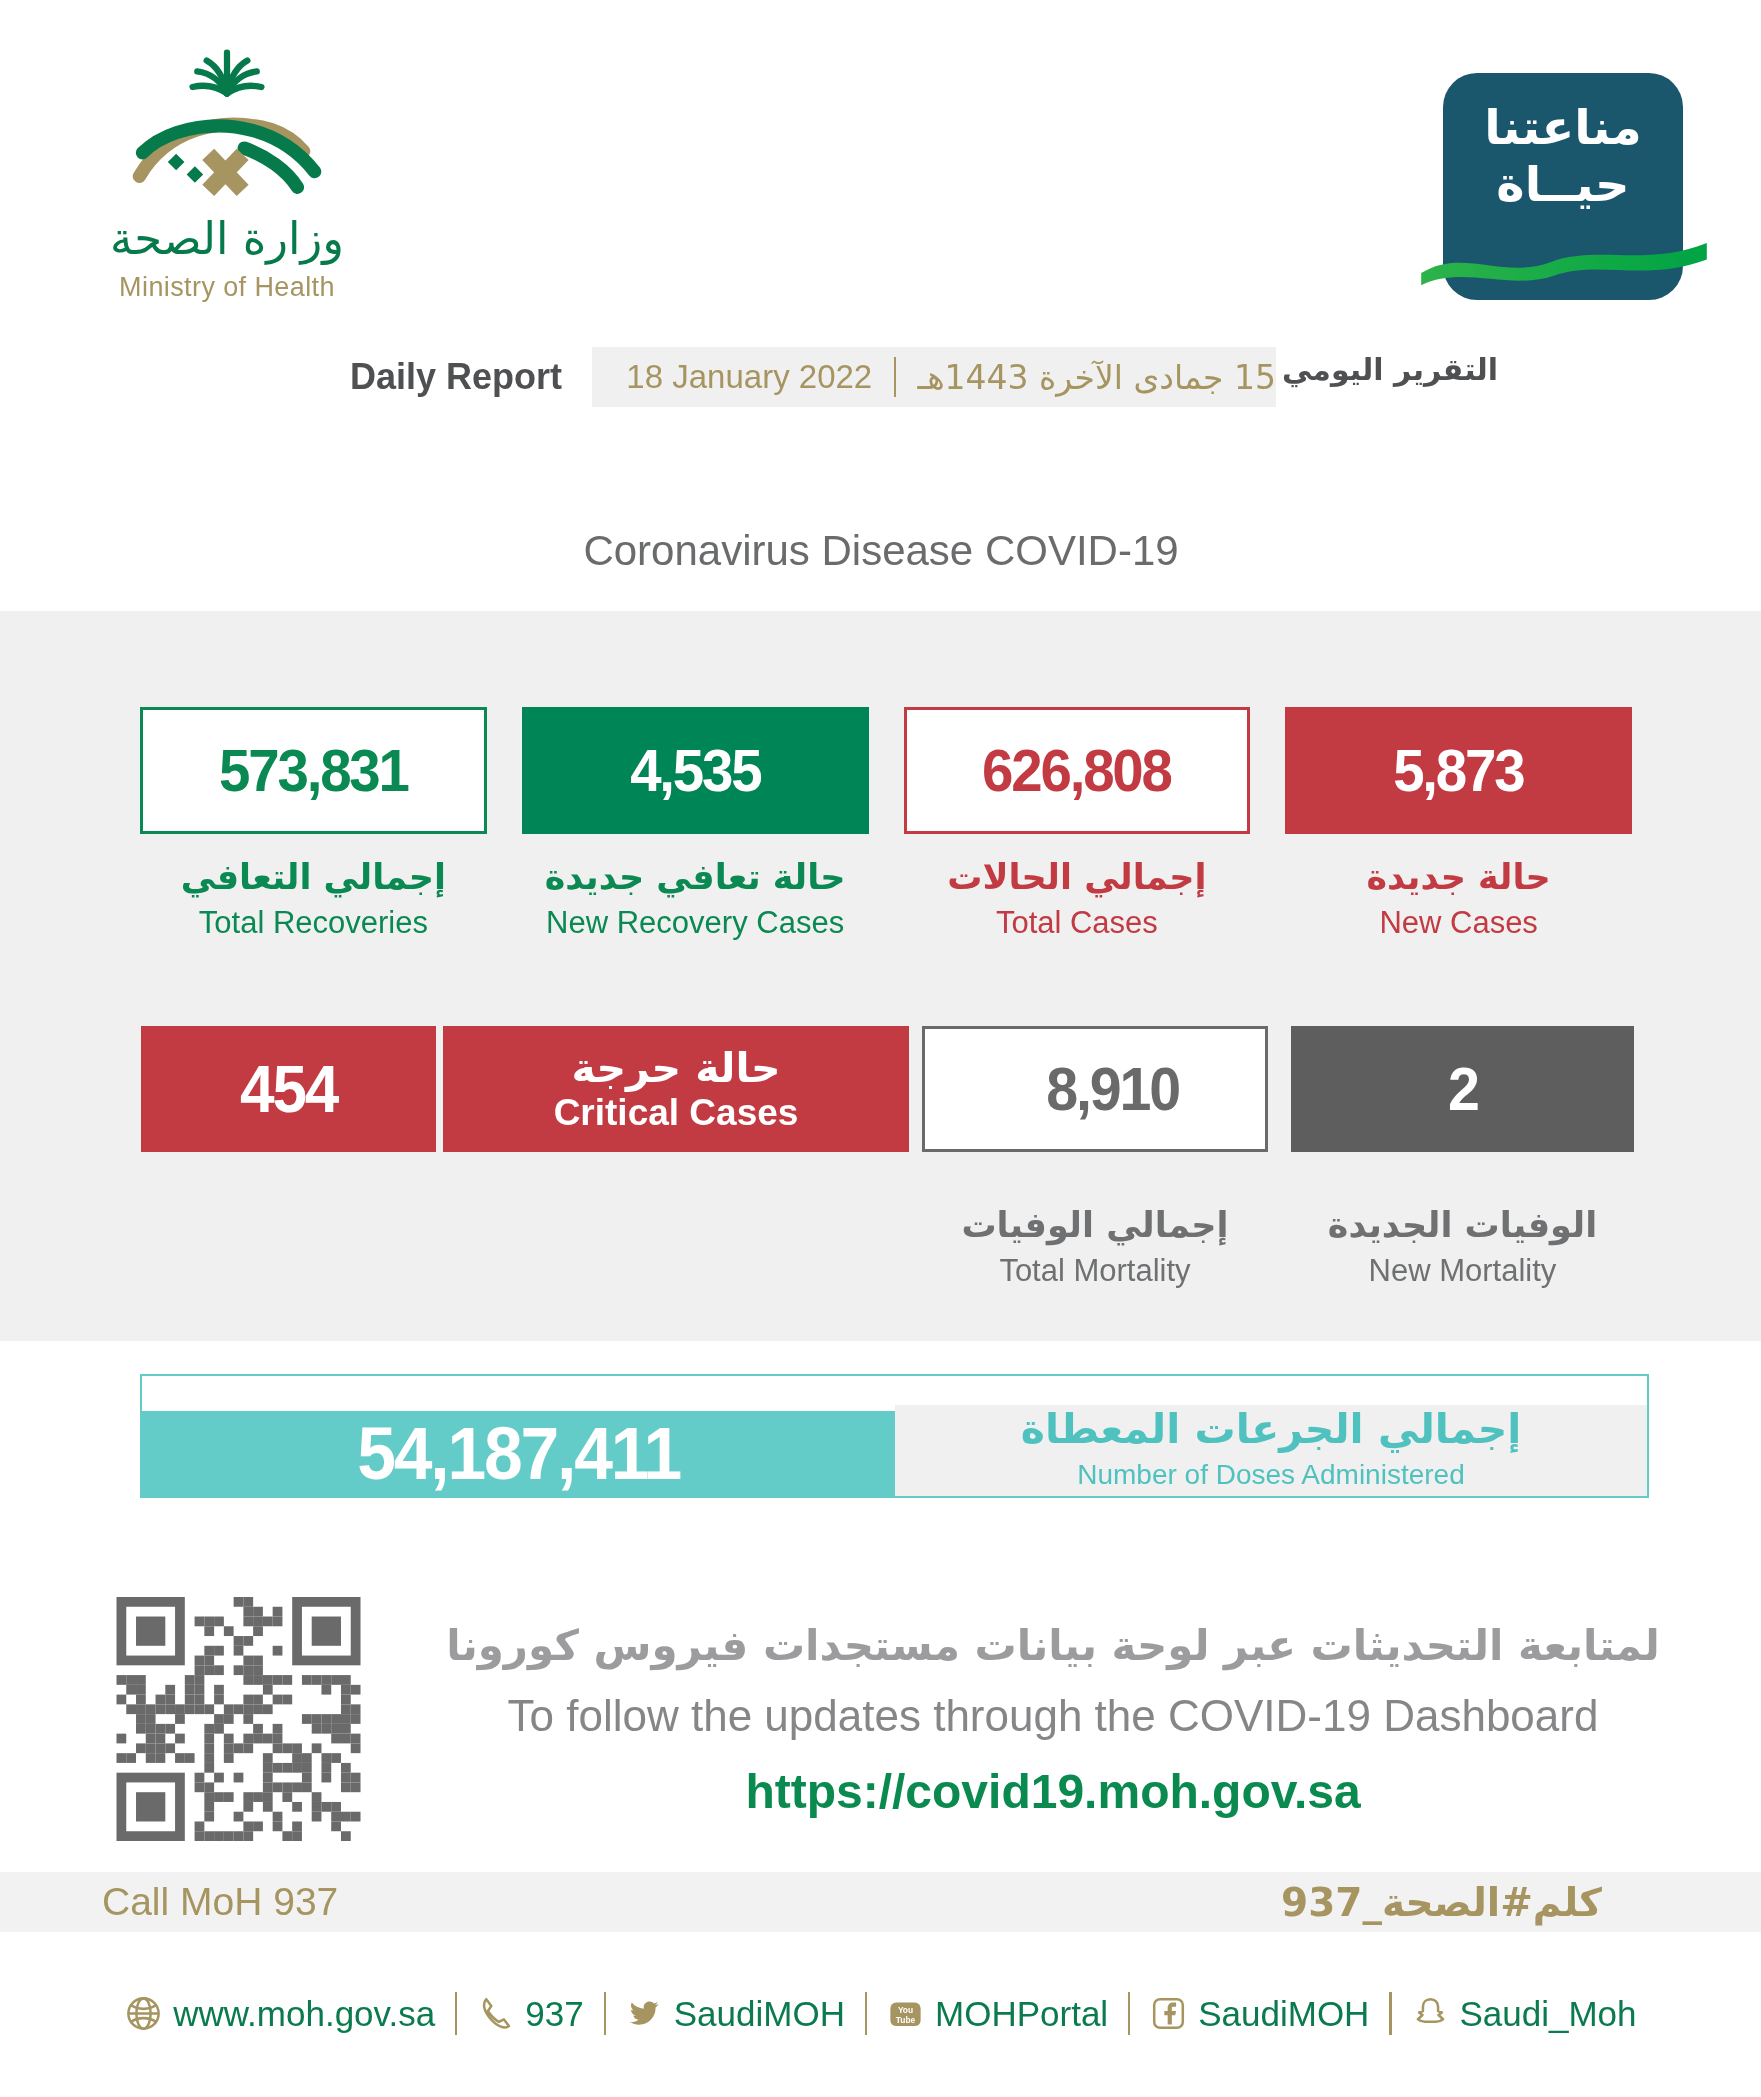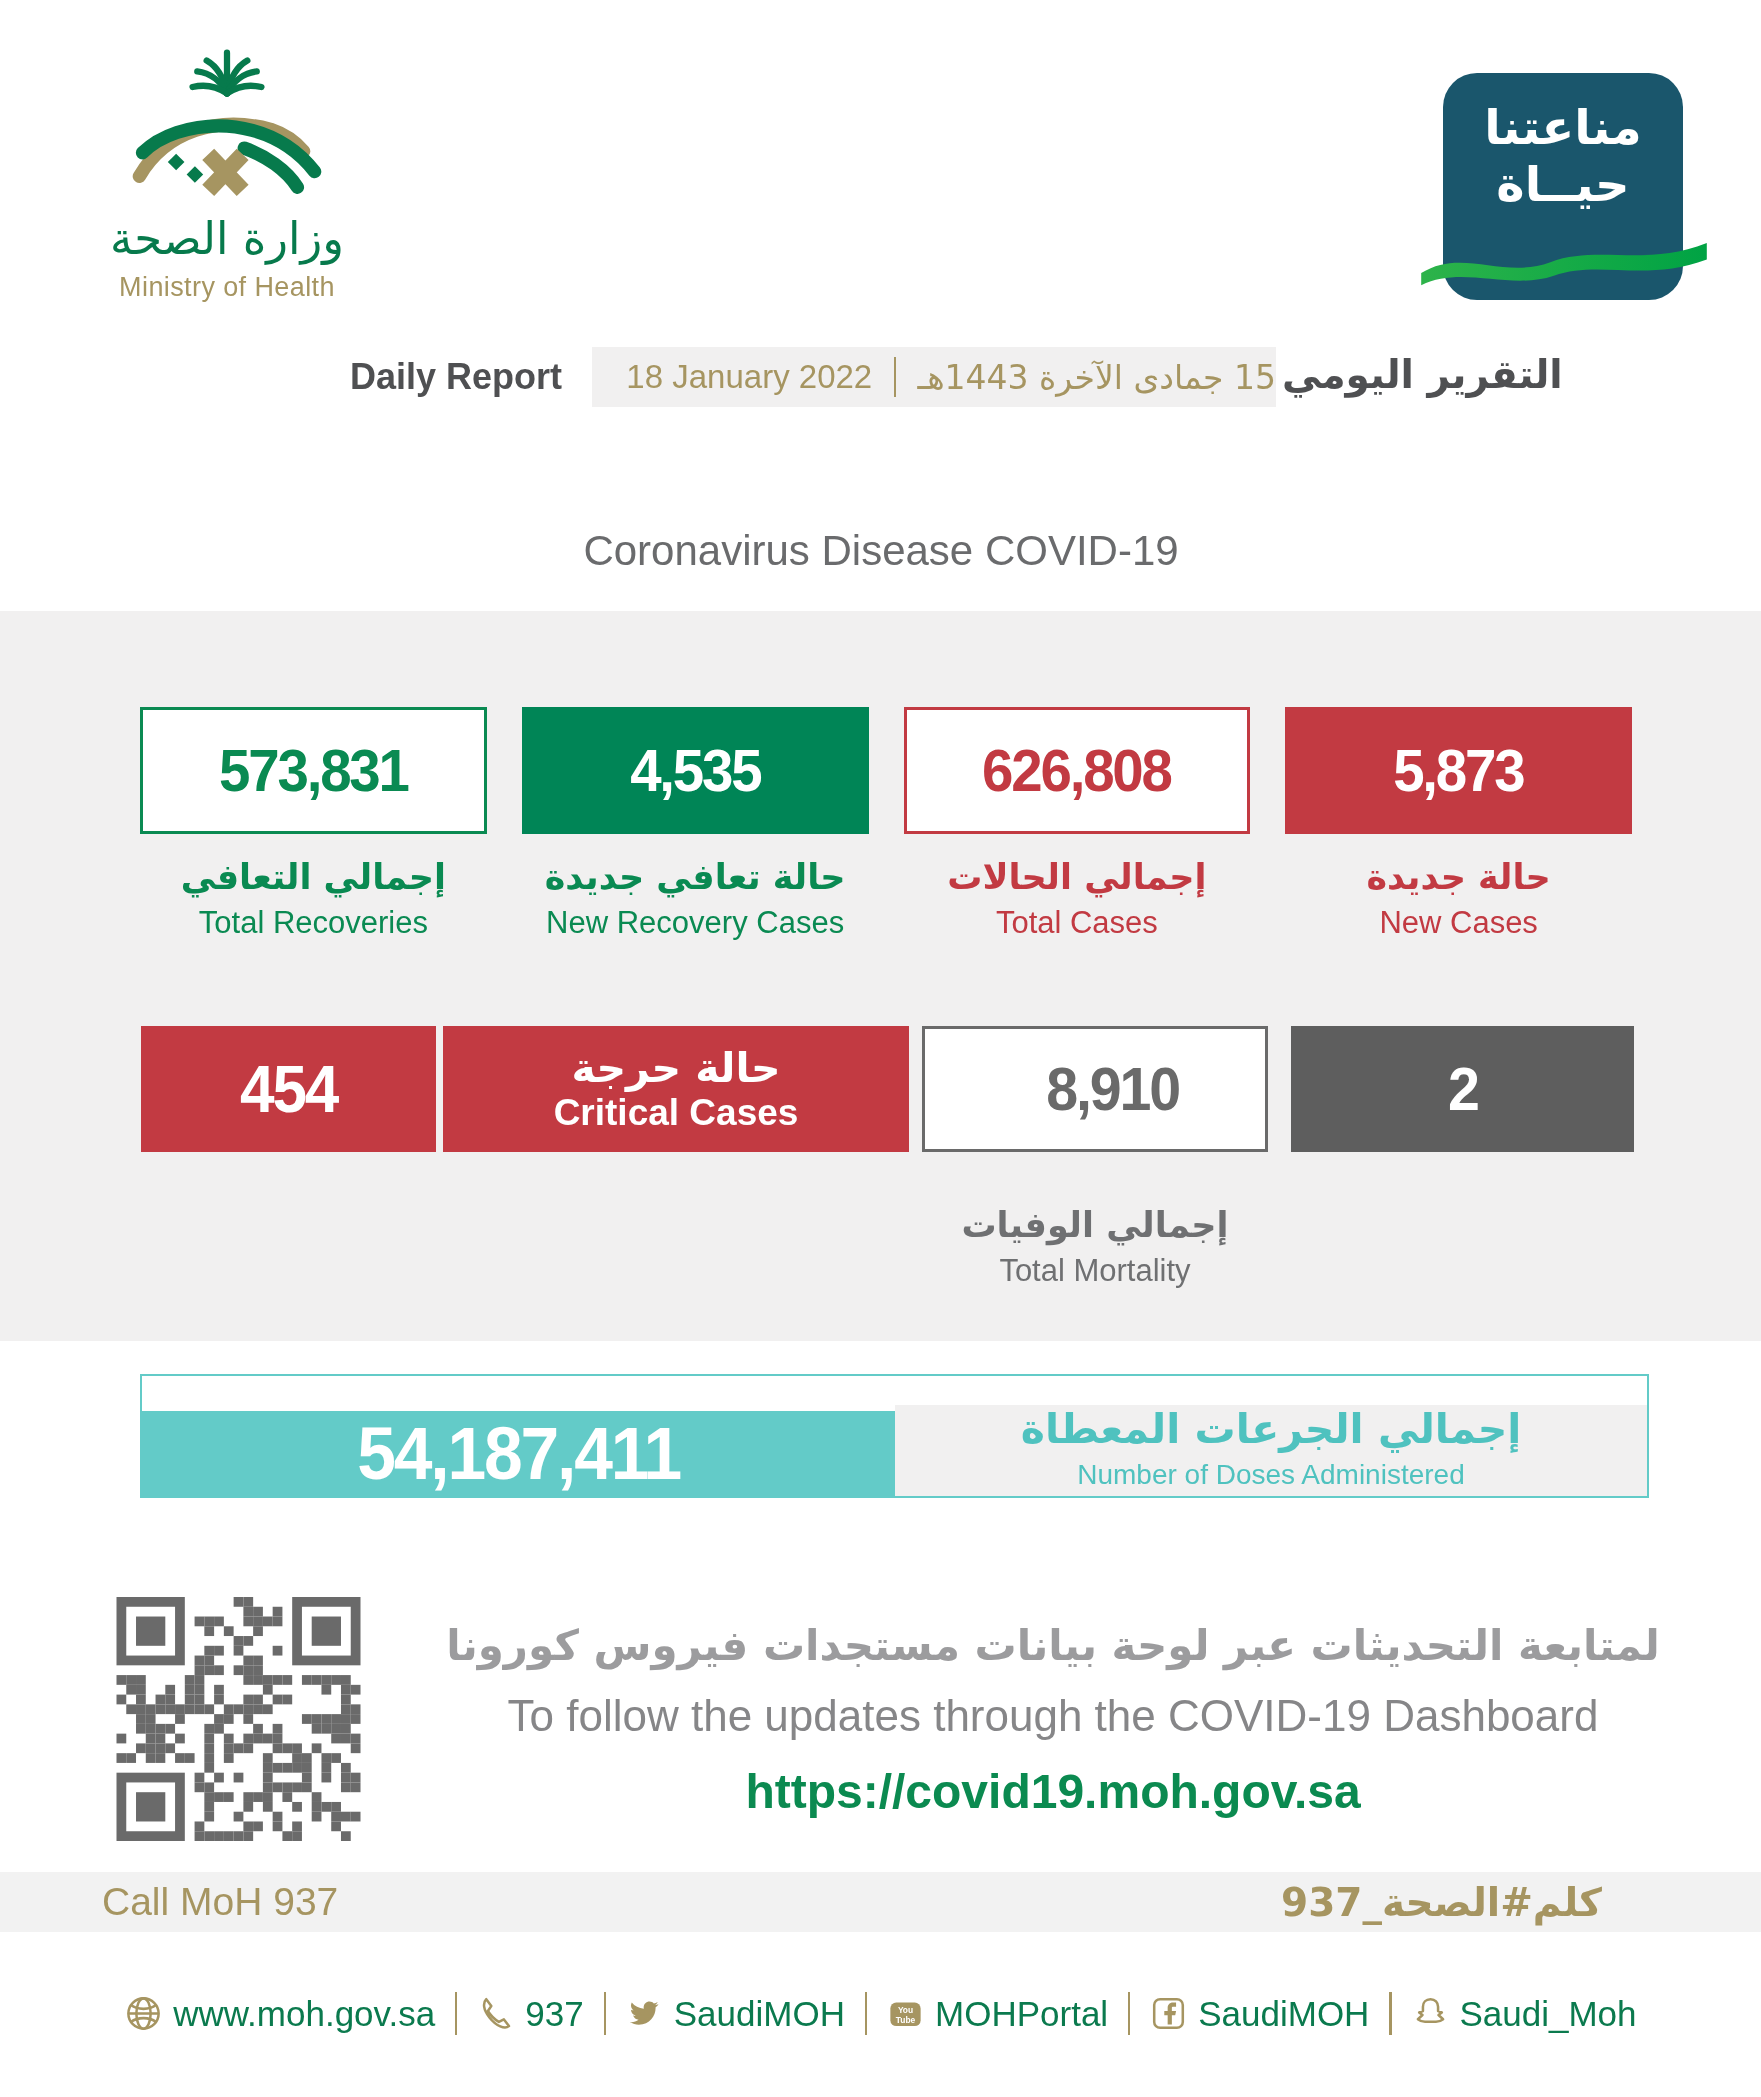--- a/index.html
+++ b/index.html
@@ -22,21 +22,21 @@
   .imm-wave { position:absolute; left:-34px; bottom:12.3px; width:310px; height:68px; }
 
   
   .report-row { position:absolute; top:347px; left:0; width:100%; height:60px; }
   .dr-en { position:absolute; left:350px; top:9.2px; font-size:36px; color:var(--c-header_gray);font-weight:bold; }
   .date-box { position:absolute; left:592px; top:0; width:684px; height:60px; background:var(--c-panel);
               display:flex; align-items:center; justify-content:flex-end; gap:21.5px; }
   .date-g { font-size:33px; color:var(--c-gold); }
   .date-h { font-size:33px; color:var(--c-gold); font-weight:500; }
   .date-sep { width:2.3px; height:40px; background:var(--c-gold); }
-  .dr-ar { position:absolute; left:1282px; top:4.6px; font-size:39px; font-weight:bold; color:var(--c-header_gray); }
+  .dr-ar { position:absolute; left:1282px; top:4.6px; font-size:30px; font-weight:bold; color:var(--c-header_gray); }
 
   .title-ar { position:absolute; top:421px; left:0; width:100%; text-align:center;
               font-size:68px; font-weight:bold; color:var(--c-green_title); line-height:92px; }
   .title-en { position:absolute; top:527px; left:0; width:100%; text-align:center;
               font-size:42px; color:var(--c-subtitle_gray); }
 
   
   .stats-panel { position:absolute; top:611px; left:0; width:100%; height:730px; background:var(--c-panel); }
 
   .row1 { position:absolute; top:707px; left:140px; width:1492px; display:flex; gap:35px; }
@@ -203,20 +203,24 @@
   </div>
   <div class="abs-box mortality-box">
     <span class="num">8,910</span>
   </div>
   <div class="abs-box newmort-box">
     <span class="num">2</span>
   </div>
   <div class="under-labels ul-mort">
     <div class="lab-ar c-gray" dir="rtl">إجمالي الوفيات</div>
     <div class="lab-en c-gray">Total Mortality</div>
+  </div>
+  <div class="under-labels ul-newmort">
+    <div class="lab-ar c-gray" dir="rtl">الوفيات الجديدة</div>
+    <div class="lab-en c-gray">New Mortality</div>
   </div>
 
   <div class="doses">
     <div class="doses-num">
       <span class="num">54,187,411</span>
     </div>
     <div class="doses-label">
       <div class="ar" dir="rtl">إجمالي الجرعات المعطاة</div>
       <div class="en">Number of Doses Administered</div>
     </div>

